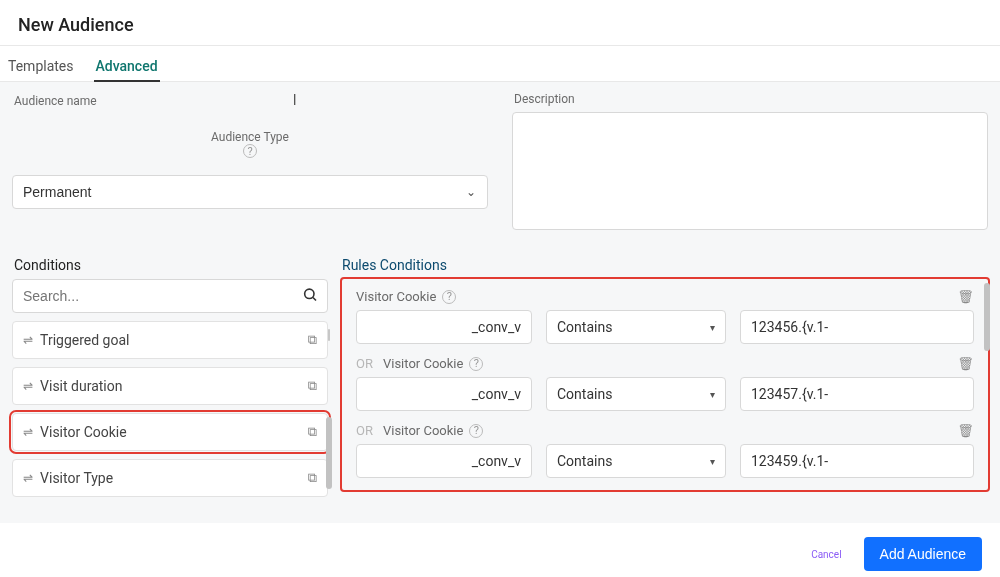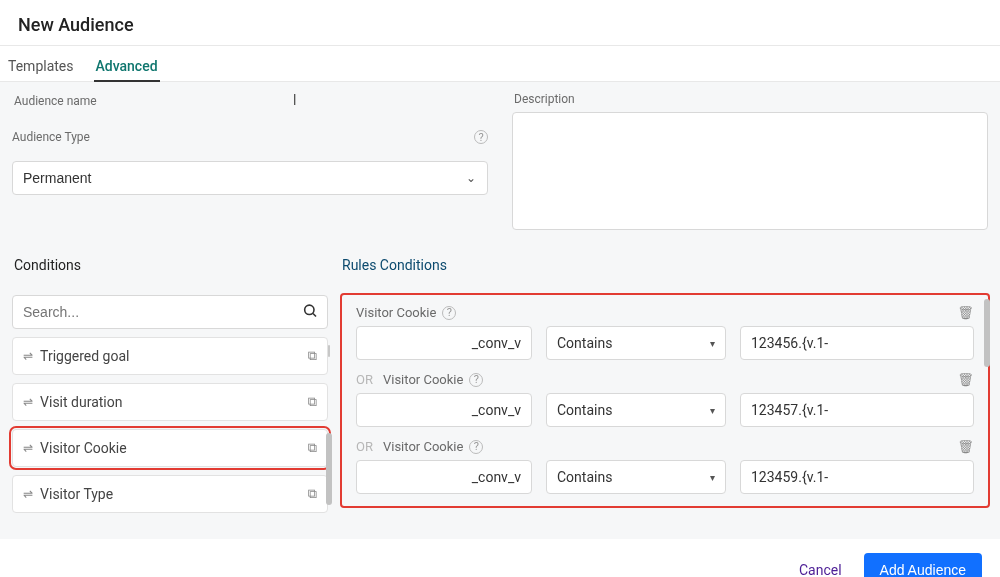--- a/index.html
+++ b/index.html
@@ -94,25 +94,25 @@
   .help-icon {
     font-size: 11px;
     color: #999;
     border: 1px solid #bbb;
     border-radius: 50%;
     width: 14px; height: 14px;
     display: inline-flex;
     align-items: center; justify-content: center;
     line-height: 1;
   }
-  .label-row { display:flex; align-items:center; justify-content:space-between; margin-top:22px;}
+  .label-row { display:flex; align-items:center; justify-content:space-between; margin-top:22px;flex-direction:column;}
   .section-head {
     display: flex;
     margin-top: 24px;
-    padding: 0 0 22px 0;
+    padding: 0 0 6px 0;
   }
   .section-head .left {
     width: 330px;
     font-size: 14px;
     color: #222;
     padding-left: 2px;
   }
   .section-head .right {
     flex: 1;
     font-size: 14px;
@@ -258,22 +258,22 @@
   .rule-block { margin-bottom: 12px; }
   .footer {
     display: flex;
     justify-content: flex-end;
     align-items: center;
     gap: 22px;
     padding: 14px 18px;
     background: #fff;
   }
   .btn-cancel {
-    font-size: 14px;
-    color: #4c1d95;
+    font-size: 10px;
+    color: #8b5cf6;
     cursor: pointer;
     margin-left: 32px;
   }
   .btn-primary {
     background: #1170ff;
     color: #fff;
     border-radius: 4px;
     padding: 9px 16px;
     font-size: 14px;
     cursor: pointer;

